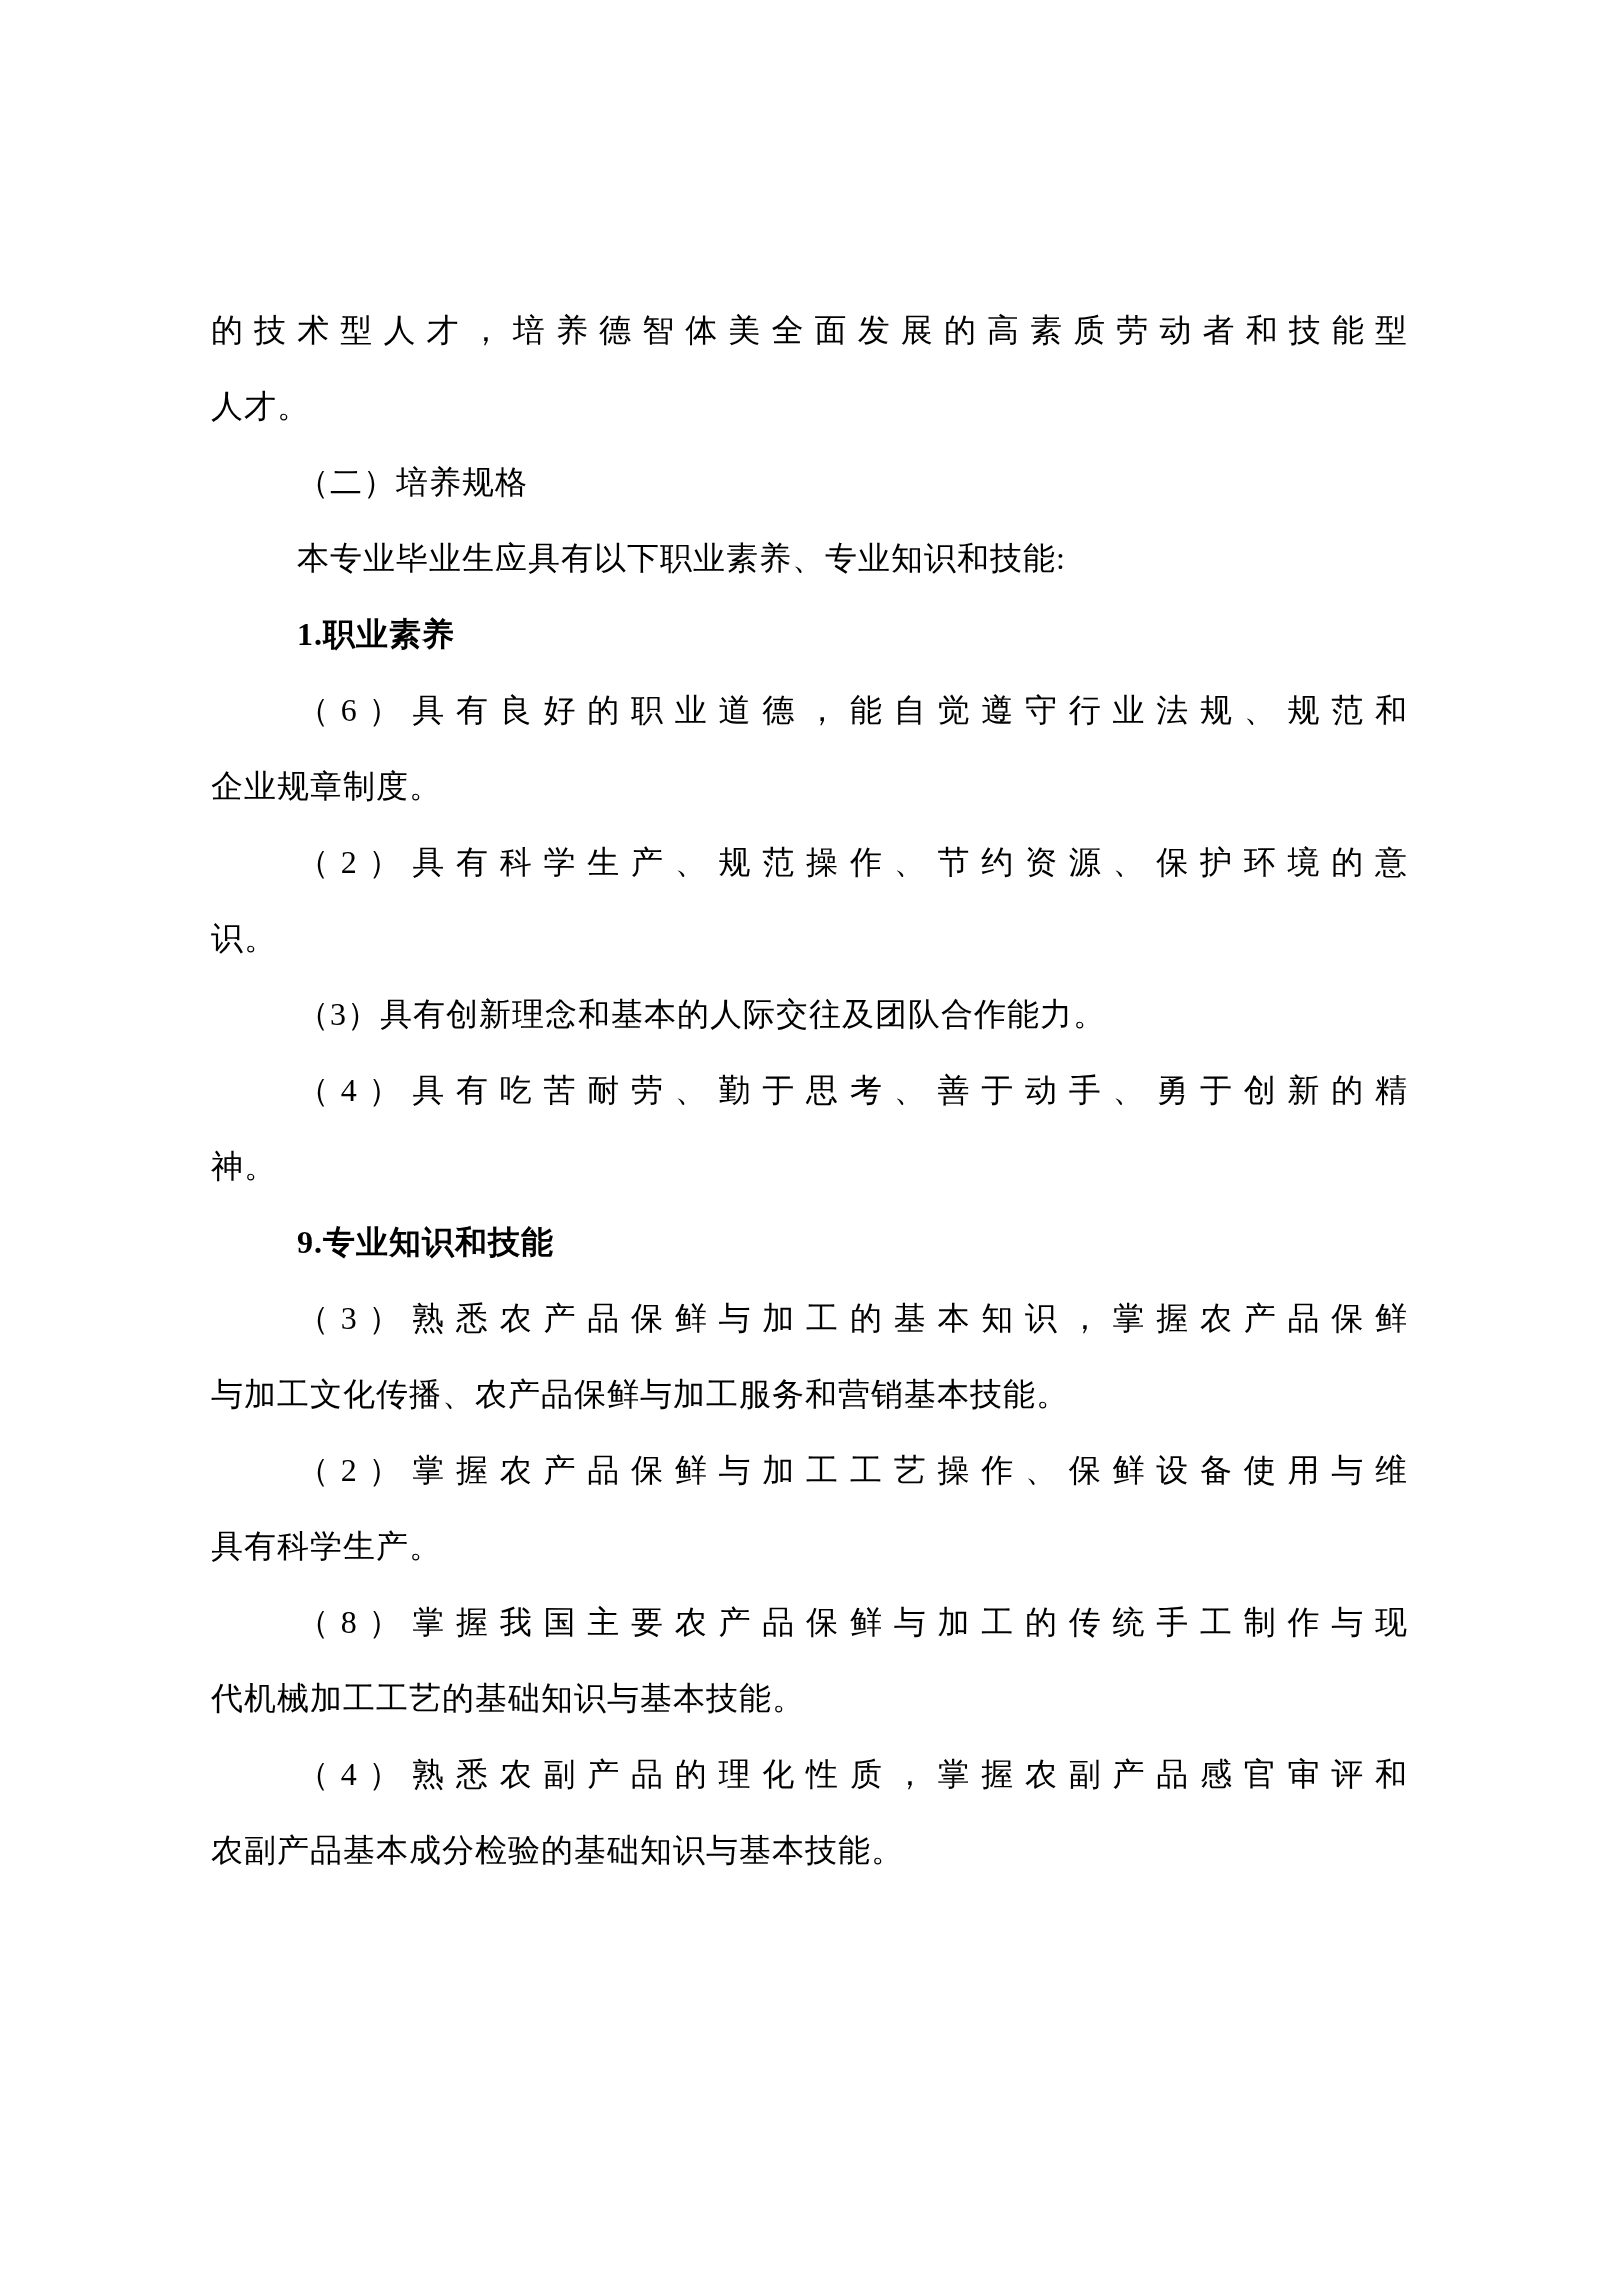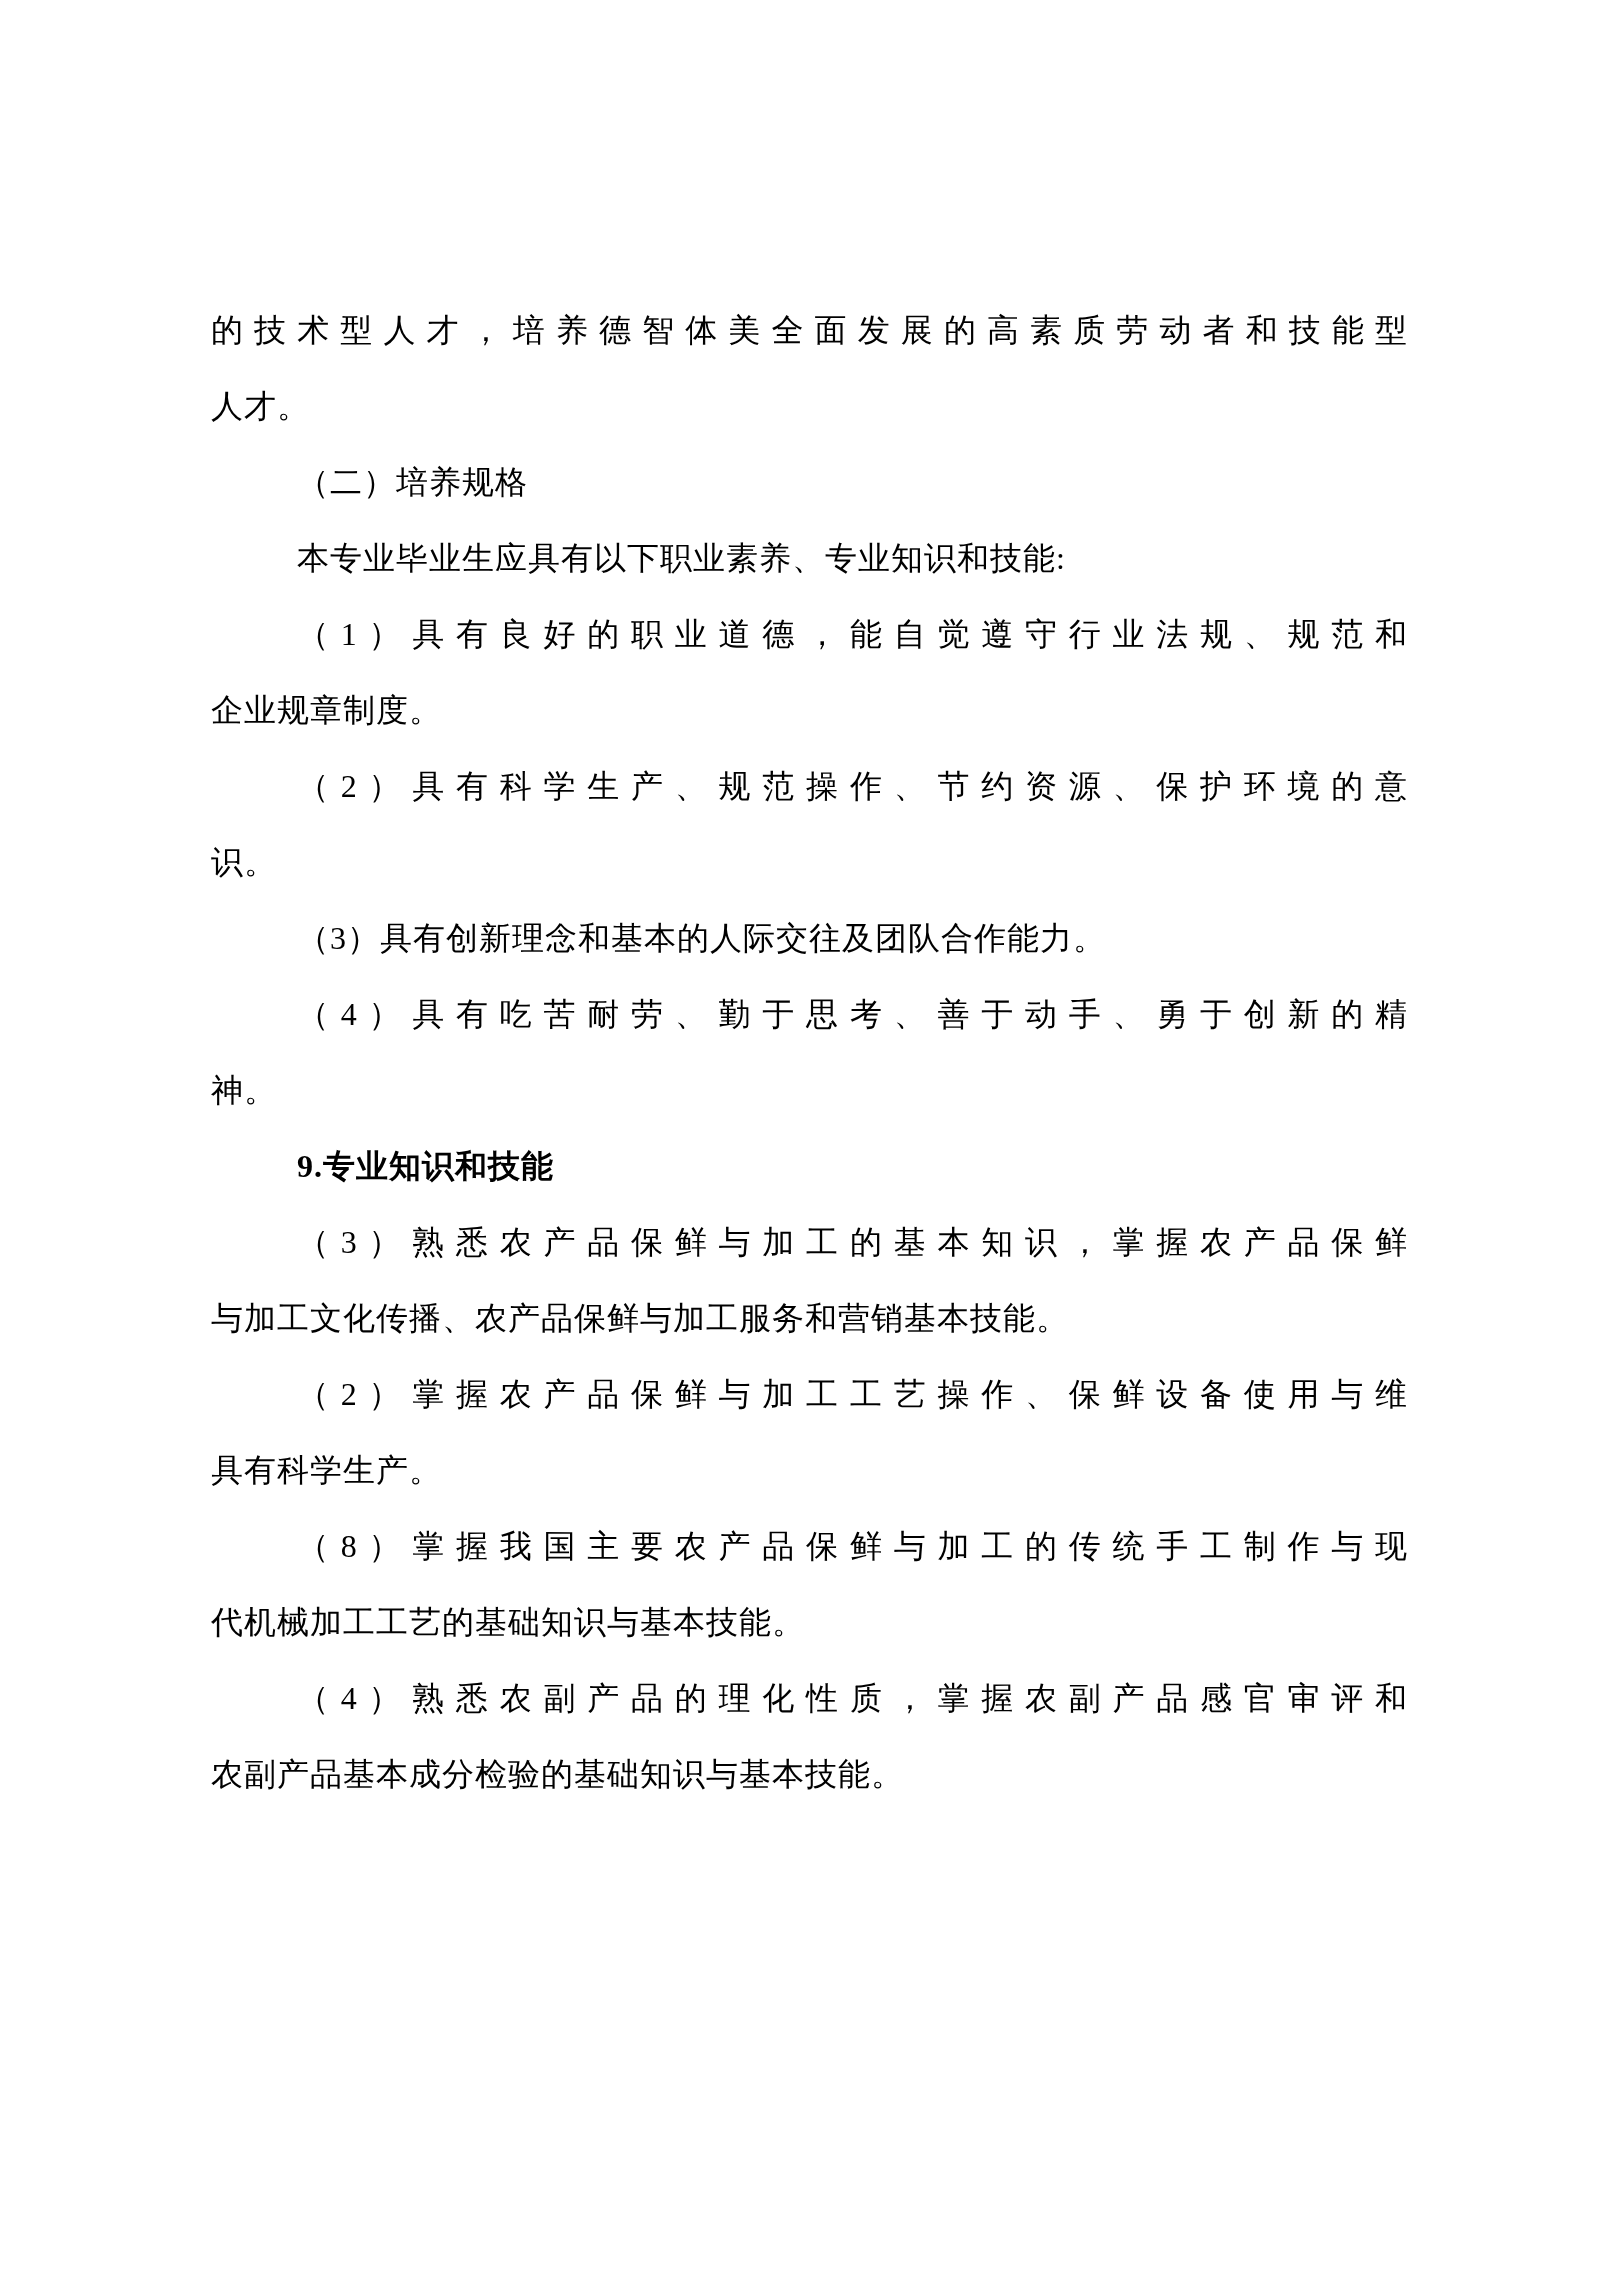--- a/index.html
+++ b/index.html
@@ -46,21 +46,22 @@
 </style>
 </head>
 <body>
 
 <div class="page">
   <div class="content">
     <div class="ln j">的技术型人才，培养德智体美全面发展的高素质劳动者和技能型</div>
     <div class="ln">人才。</div>
     <div class="ln ind">（二）培养规格</div>
     <div class="ln ind">本专业毕业生应具有以下职业素养、专业知识和技能:</div>
-    <div class="ln j ind">（1）具有良好的职业道德，能自觉遵守行业法规、规范和</div>
+    <div class="ln ind b">1.职业素养</div>
+    <div class="ln j ind">（6）具有良好的职业道德，能自觉遵守行业法规、规范和</div>
     <div class="ln">企业规章制度。</div>
     <div class="ln j ind">（2）具有科学生产、规范操作、节约资源、保护环境的意</div>
     <div class="ln">识。</div>
     <div class="ln ind">（3）具有创新理念和基本的人际交往及团队合作能力。</div>
     <div class="ln j ind">（4）具有吃苦耐劳、勤于思考、善于动手、勇于创新的精</div>
     <div class="ln">神。</div>
     <div class="ln ind b">9.专业知识和技能</div>
     <div class="ln j ind">（3）熟悉农产品保鲜与加工的基本知识，掌握农产品保鲜</div>
     <div class="ln">与加工文化传播、农产品保鲜与加工服务和营销基本技能。</div>
     <div class="ln j ind">（2）掌握农产品保鲜与加工工艺操作、保鲜设备使用与维</div>

